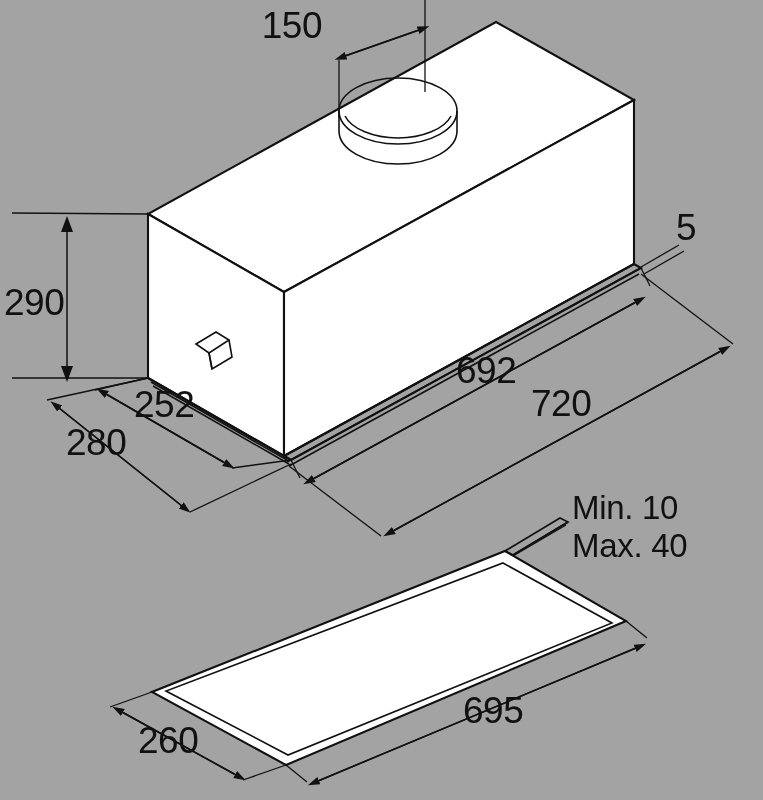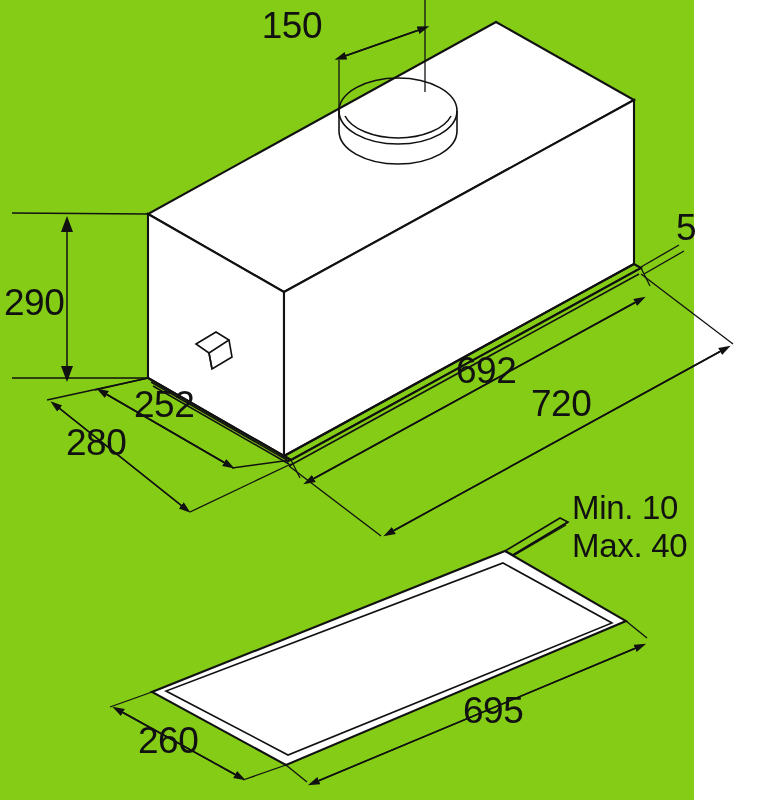--- a/index.html
+++ b/index.html
@@ -8,23 +8,23 @@
     background: #ffffff;
   }
   body {
     width: 763px;
     height: 800px;
     font-family: "Liberation Sans", sans-serif;
     overflow: hidden;
   }
   #drawing-root {
     position: relative;
-    width: 694px;
+    width: 763px;
     height: 800px;
-    background: #84cc16;
+    background: #a3a3a3;
   }
   svg#tech-drawing {
     display: block;
     width: 763px;
     height: 800px;
   }
   .outline {
     fill: none;
     stroke: #111111;
     stroke-width: 2.1;

